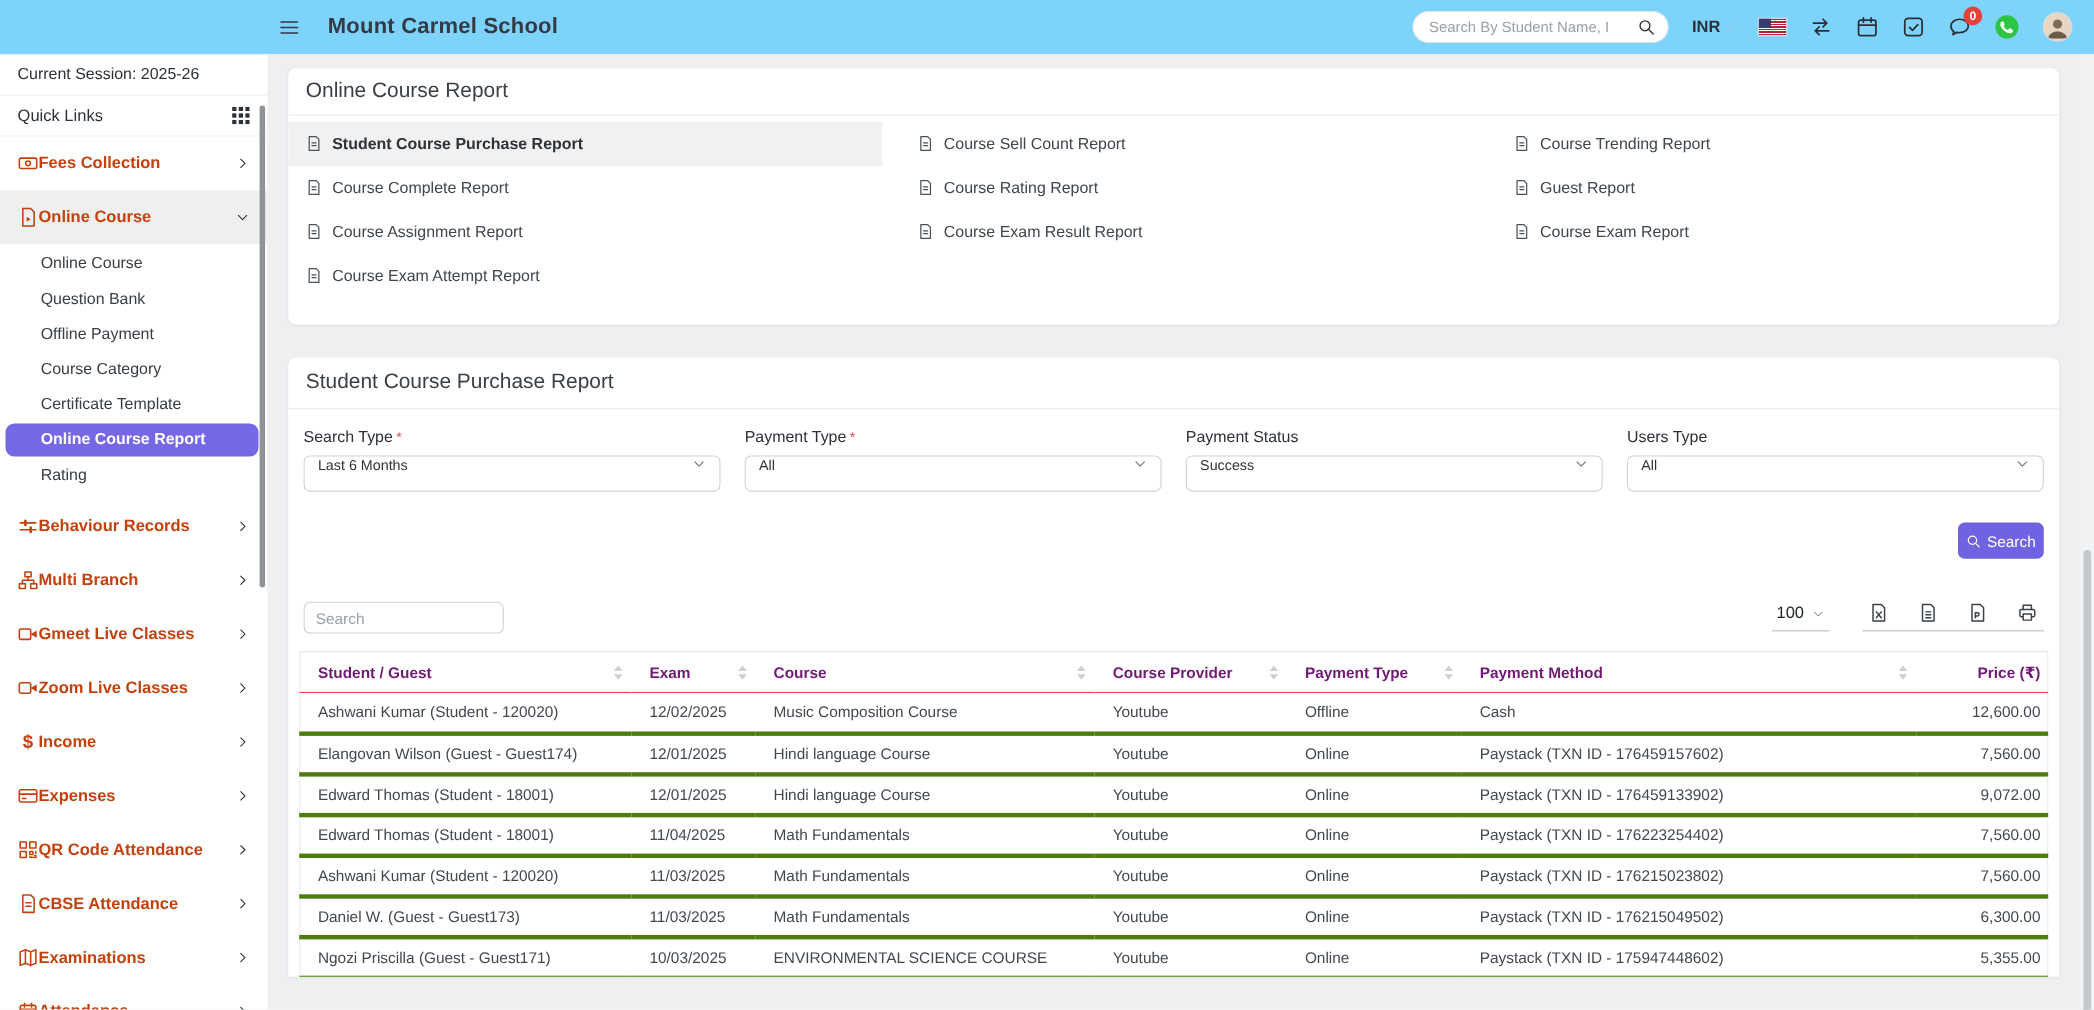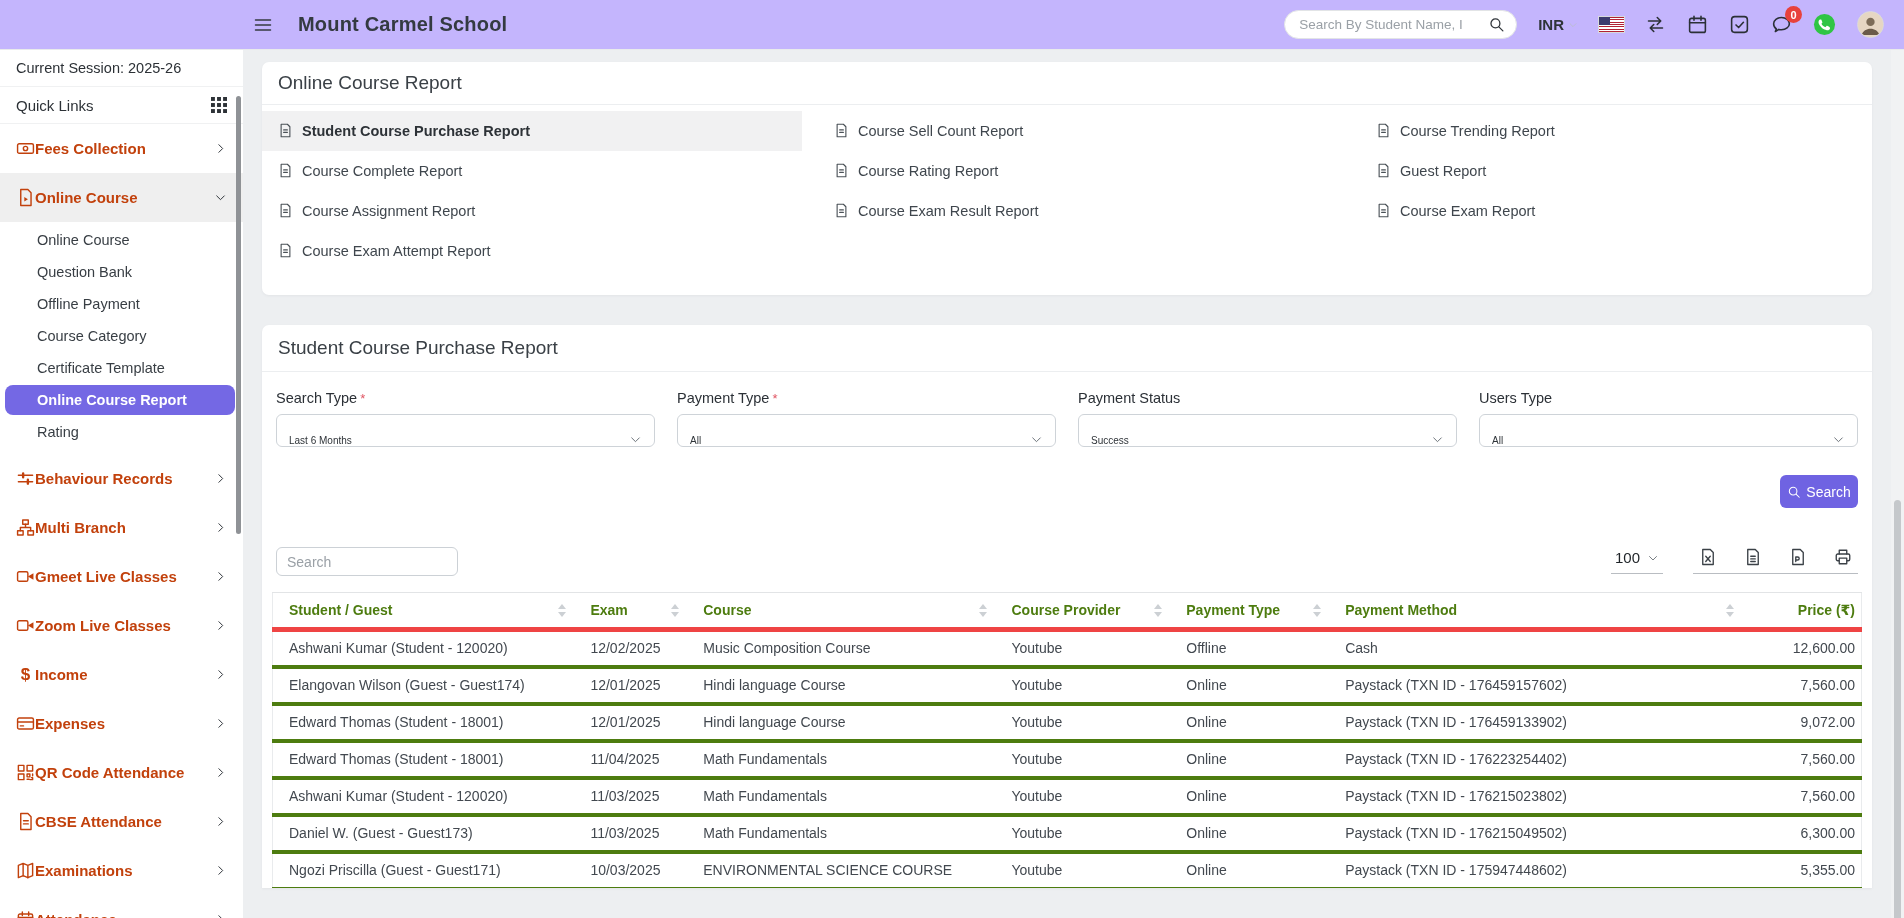--- a/index.html
+++ b/index.html
@@ -7,21 +7,21 @@
   body {
     position:relative; overflow:hidden;
     background:#edeff1;
     font-family:"Liberation Sans","DejaVu Sans",sans-serif;
     color:#3b4147; font-size:14px;
   }
   svg { display:block; }
   .ic { stroke:currentColor; fill:none; stroke-width:1.8; stroke-linecap:round; stroke-linejoin:round; }
 
   
-  .topbar { position:absolute; top:0; left:0; right:0; height:50px; background:#c4b5fd;
+  .topbar { position:absolute; top:0; left:0; right:0; height:50px; background:#7dd3fc;
             border-bottom:1px solid #e9ebec; display:flex; align-items:center; z-index:6; }
   .burger { margin-left:253px; width:20px; color:#343a40; cursor:pointer; }
   .brand  { margin-left:25px; font-size:20px; font-weight:bold; color:#343a41; letter-spacing:.2px; white-space:nowrap; }
   .topbar-right { margin-left:auto; display:flex; align-items:center; gap:21px; padding-right:20px; }
   .search-pill { width:233px; height:29px; border:1px solid #e2e4e6; border-radius:15px;
                  display:flex; align-items:center; padding:0 11px 0 14px; background:#fff; }
   .search-pill input { border:0; outline:0; flex:1; min-width:0; font-size:13.5px; color:#495057;
                        font-family:inherit; background:transparent; }
   .search-pill input::placeholder { color:#9aa0a6; }
   .pill-mag { color:#2f3439; width:17px; }
@@ -74,44 +74,44 @@
            font-size:14.5px; color:#3f464d; white-space:nowrap; cursor:pointer; }
   .rlink .fic { width:15px; height:17px; color:#4a5157; flex:none; }
   .rlink.active { background:#f1f1f2; font-weight:bold; color:#2d3237; }
 
   .card2 { margin-top:30px; height:563px; border-bottom-left-radius:0; border-bottom-right-radius:0; overflow:hidden; }
   .filters { display:flex; gap:22px; padding:18px 14px 0; }
   .ffield { flex:1; min-width:0; }
   .flabel { font-size:14.5px; color:#2b3036; margin-bottom:8px; white-space:nowrap; }
   .req { color:#e05563; margin-left:3px; font-size:13px; }
   .select { height:33px; border:1px solid #ced3d8; border-radius:6px; background:#fff;
-            display:flex; align-items:flex-end; justify-content:space-between; padding:0 12px;
-            font-size:10px; color:#2e3338; cursor:pointer; }
+            display:flex; align-items:flex-start; justify-content:space-between; padding:0 12px;
+            font-size:13px; color:#2e3338; cursor:pointer; }
   .select .chev-down { width:13px; color:#697077; }
   .btn-row { display:flex; justify-content:flex-end; padding:28px 14px 0; }
   .search-btn { width:78px; height:33px; background:var(--accent-btn,#6f63e2); color:#fff; border:0;
                 border-radius:6px; font-size:14px; font-family:inherit; display:flex; align-items:center;
                 justify-content:center; gap:5px; cursor:pointer; }
   .search-btn .mag { width:14px; }
   .controls { margin-top:39px; display:flex; align-items:flex-start; padding:0 14px; }
   .qsearch { width:182px; height:29px; border:1px solid #ccd1d6; border-radius:6px; padding:0 10px;
              font-size:14px; color:#444; font-family:inherit; outline:none; }
   .qsearch::placeholder { color:#9aa0a6; }
   .controls-right { margin-left:auto; display:flex; align-items:flex-end; gap:30px; }
   .pagesize { display:flex; align-items:center; gap:7px; font-size:15px; color:#1f2428;
               padding:2px 4px 7px; border-bottom:1px solid #b9bdc2; cursor:pointer; }
   .pagesize .chev-down { width:12px; color:#6a7076; }
   .exports { display:flex; align-items:center; gap:27px; padding:0 6px 7px; border-bottom:1px solid #b9bdc2; color:#3b4147; }
   .exp { width:18px; height:18px; cursor:pointer; }
 
   .tablewrap { margin:16px 10px 0; }
   table { width:100%; border-collapse:collapse; table-layout:fixed; font-size:14px; color:#42484f;
           border-left:1px solid #e9ebed; border-right:1px solid #e9ebed; }
-  thead th { height:37px; border-top:1px solid #e2e4e6; border-bottom:5px solid #ef4444;
-             font-weight:bold; color:#4d7c0f; text-align:left; padding:0 8px 0 16px; white-space:nowrap; overflow:hidden; }
+  thead th { height:37px; border-top:1px solid #e2e4e6; border-bottom:1px solid #ef4444;
+             font-weight:bold; color:#701a75; text-align:left; padding:0 8px 0 16px; white-space:nowrap; overflow:hidden; }
   .th-inner { display:flex; align-items:center; justify-content:space-between; gap:4px; }
   .sort { display:flex; flex-direction:column; gap:3px; align-items:center; flex:none; cursor:pointer; }
   .sort i { display:block; width:0; height:0; border-left:4px solid transparent; border-right:4px solid transparent; }
   .sort .up { border-bottom:5px solid #ccd0d4; }
   .sort .dn { border-top:5px solid #ccd0d4; }
   tbody td { height:37px; border-bottom:4px solid #4d7c0f; padding:0 8px 0 16px;
              white-space:nowrap; overflow:hidden; }
   th.num, td.num { text-align:right; padding-right:6px; }
 
   

